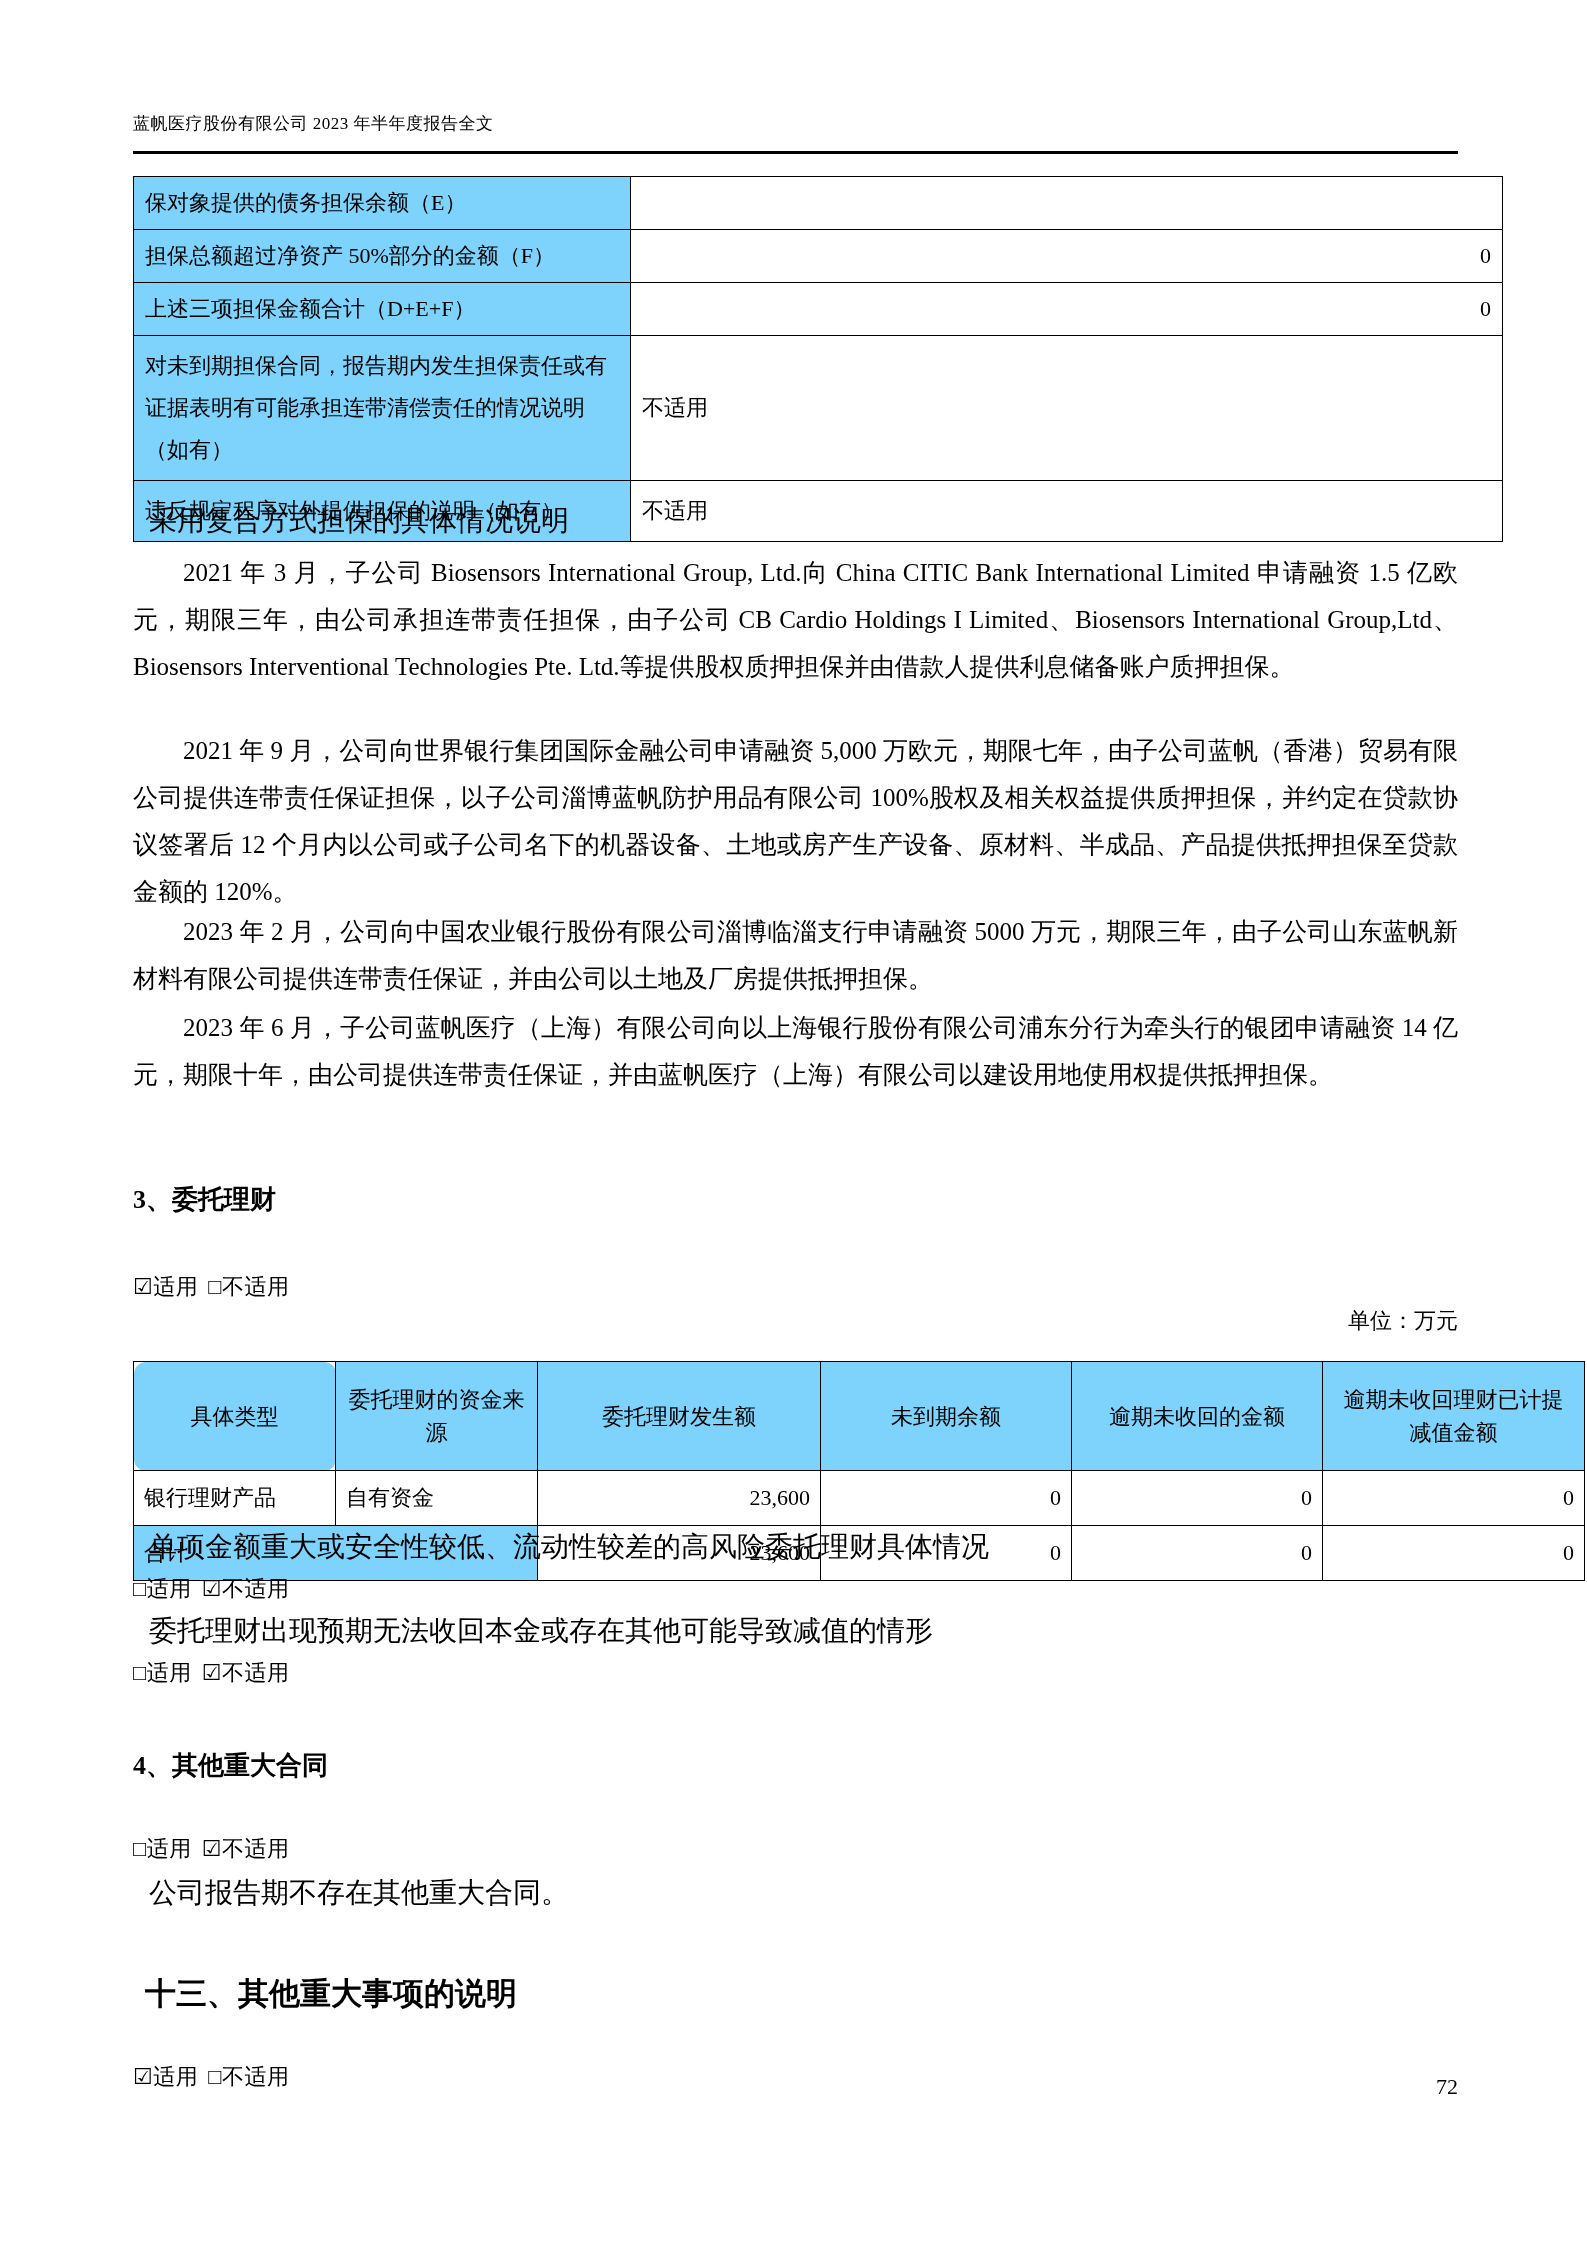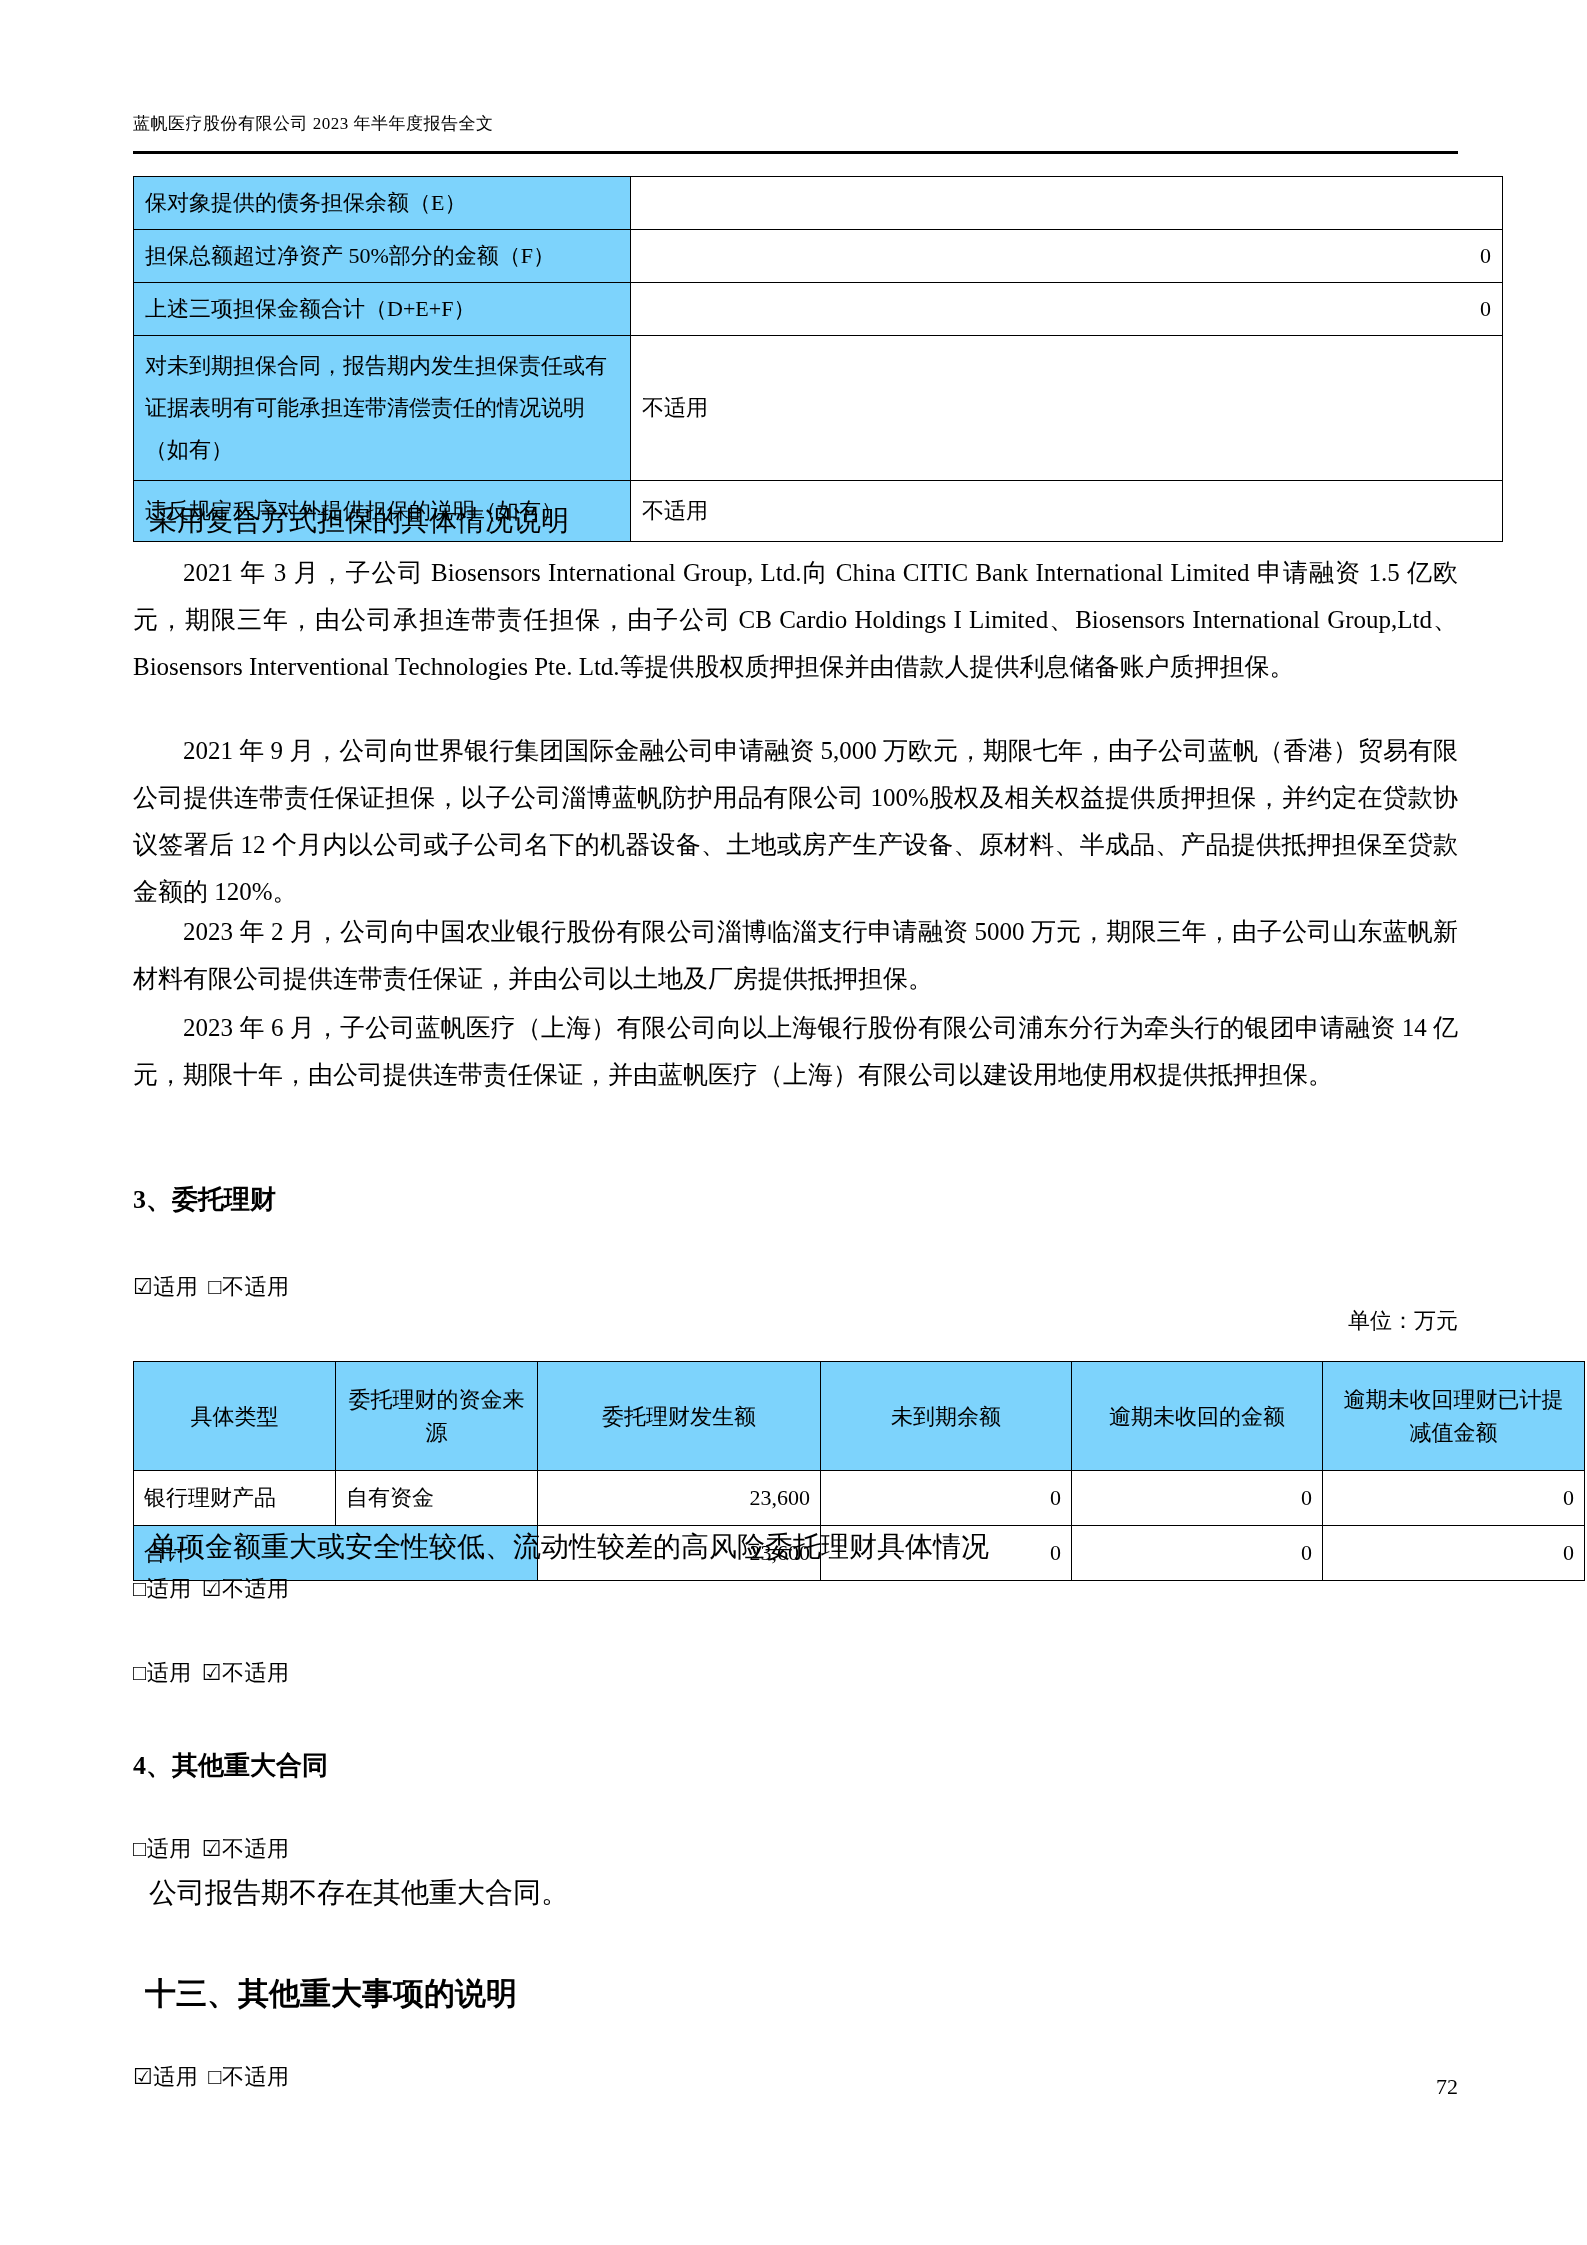--- a/index.html
+++ b/index.html
@@ -108,21 +108,21 @@
     text-align: right;
     width: 1325px;
   }
 
   
   .abs { position: absolute; left: 133px; width: 1325px; }
 
   
   #entrust-table { position: absolute; left: 133px; top: 1361px; }
   #entrust-table td { padding: 6px 10px; }
-  #entrust-table .c0 { width: 181px; }
+  #entrust-table .c0 { width: 181px; border-radius: 12px; }
   #entrust-table .c1 { width: 181px; }
   #entrust-table .c2 { width: 262px; }
   #entrust-table .c3 { width: 230px; }
   #entrust-table .c4 { width: 230px; }
   #entrust-table .c5 { width: 241px; }
   #entrust-table thead td {
     text-align: center;
     line-height: 33px;
     height: 96px;
   }
@@ -214,20 +214,21 @@
         <td class="c5 num">0</td>
       </tr>
     </tbody>
   </table>
 
   <div class="abs note-line" style="top:1530px;">单项金额重大或安全性较低、流动性较差的高风险委托理财具体情况</div>
   <div class="abs checkline" style="top:1572px;">
     <span>□适用</span><span class="gap"></span><span>☑不适用</span>
   </div>
 
+  <div class="abs note-line" style="top:1614px;">委托理财出现预期无法收回本金或存在其他可能导致减值的情形</div>
   <div class="abs checkline" style="top:1656px;">
     <span>□适用</span><span class="gap"></span><span>☑不适用</span>
   </div>
 
   <h3 class="abs sec-h" style="top:1747px;">4、其他重大合同</h3>
   <div class="abs checkline" style="top:1832px;">
     <span>□适用</span><span class="gap"></span><span>☑不适用</span>
   </div>
   <div class="abs note-line" style="top:1876px;">公司报告期不存在其他重大合同。</div>
 

